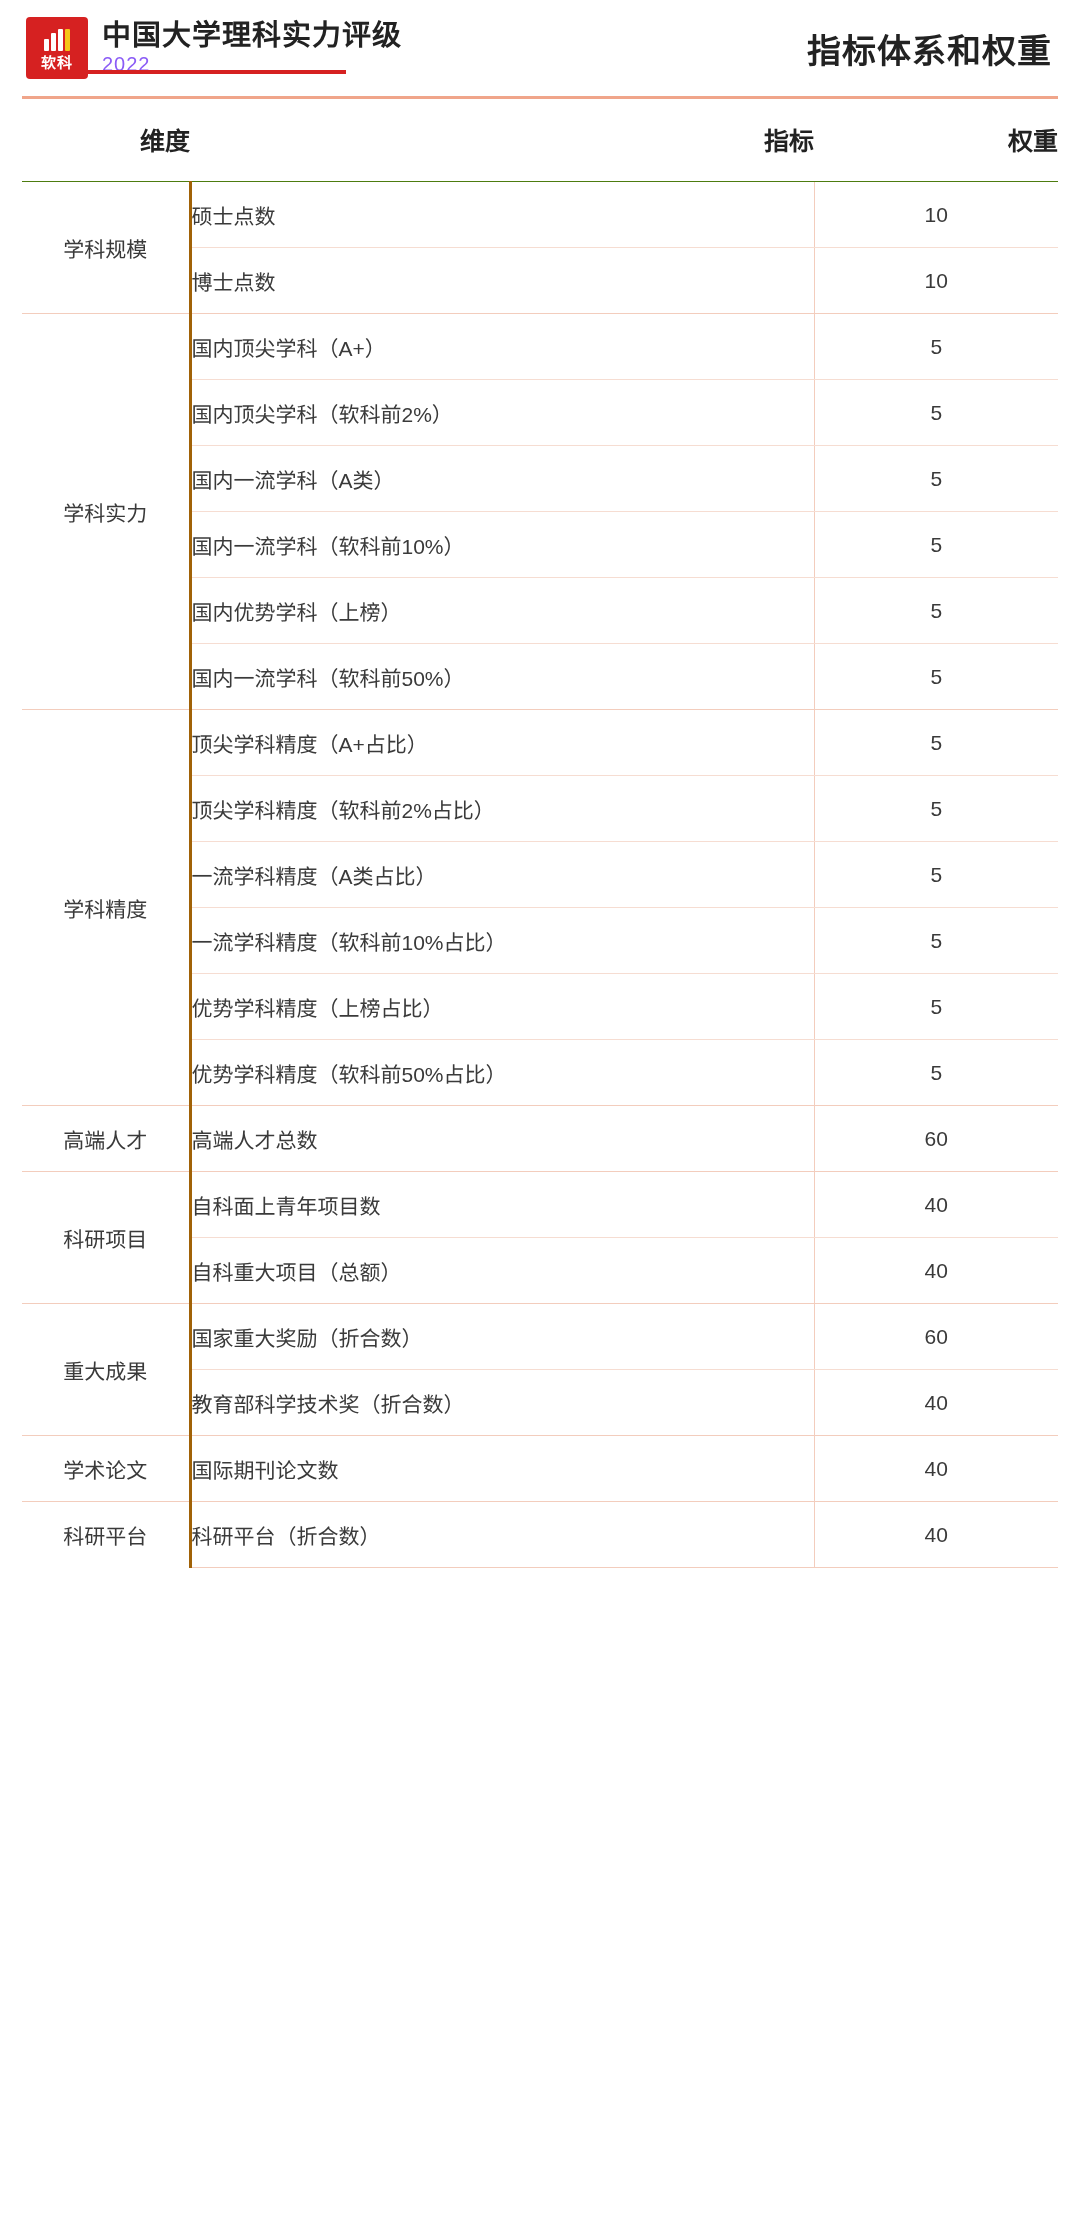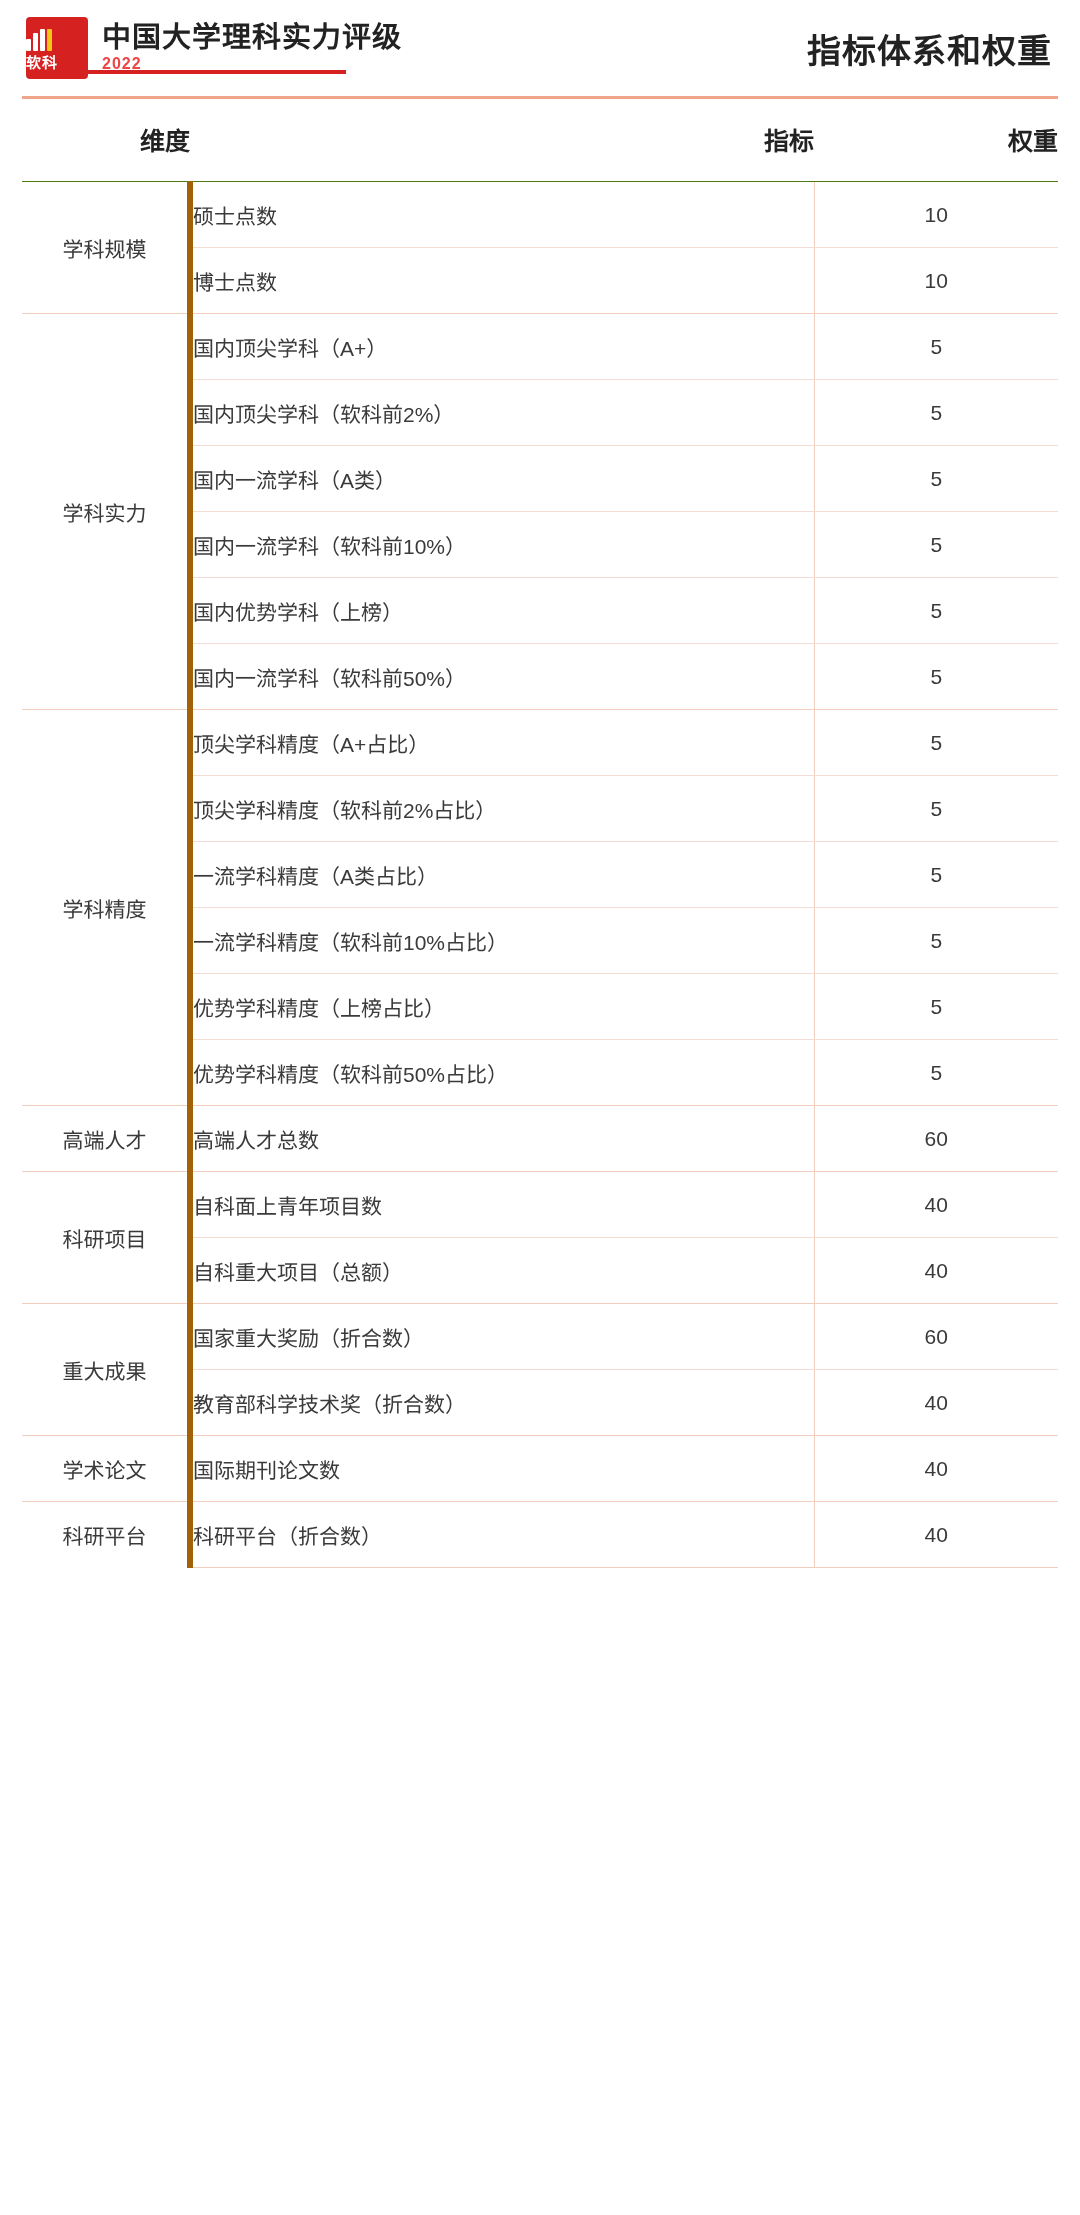--- a/index.html
+++ b/index.html
@@ -32,20 +32,21 @@
     gap: 14px;
   }
 
   .logo {
     width: 62px;
     height: 62px;
     background: #d62121;
     border-radius: 4px;
     display: flex;
     flex-direction: column;
+    align-items: center;
     justify-content: center;
     flex: none;
     padding-top: 2px;
     box-sizing: border-box;
   }
   .logo-bars {
     display: flex;
     align-items: flex-end;
     gap: 2px;
     height: 22px;
@@ -75,23 +76,23 @@
     justify-content: center;
   }
   .brand-title {
     font-size: 29px;
     font-weight: bold;
     color: #222222;
     line-height: 1.1;
     letter-spacing: 1px;
   }
   .brand-year {
-    font-size: 16px;
-    font-weight: bold;
-    color: #ef4444;
+    font-size: 20px;
+    font-weight: normal;
+    color: #8b5cf6;
     line-height: 1.2;
     letter-spacing: 1px;
   }
   .brand-underline {
     position: absolute;
     left: 88px;
     top: 70px;
     width: 258px;
     height: 4px;
     background: #d62121;
@@ -135,21 +136,21 @@
     font-size: 21px;
     color: #3a3a3a;
     padding: 0;
     height: 65px;
     vertical-align: middle;
   }
 
   td.dim {
     text-align: center;
     border-bottom: 1px solid #f3cdbd;
-    border-right: 6px solid #a16207;
+    border-right: 3px solid #a16207;
   }
   td.dim.last-dim { border-bottom: none; }
 
   td.ind {
     text-align: left;
     padding-left: 28px;
     border-bottom: 1px solid #f6ddd2;
     border-right: 1px solid #f3cdbd;
   }
   td.wt {

